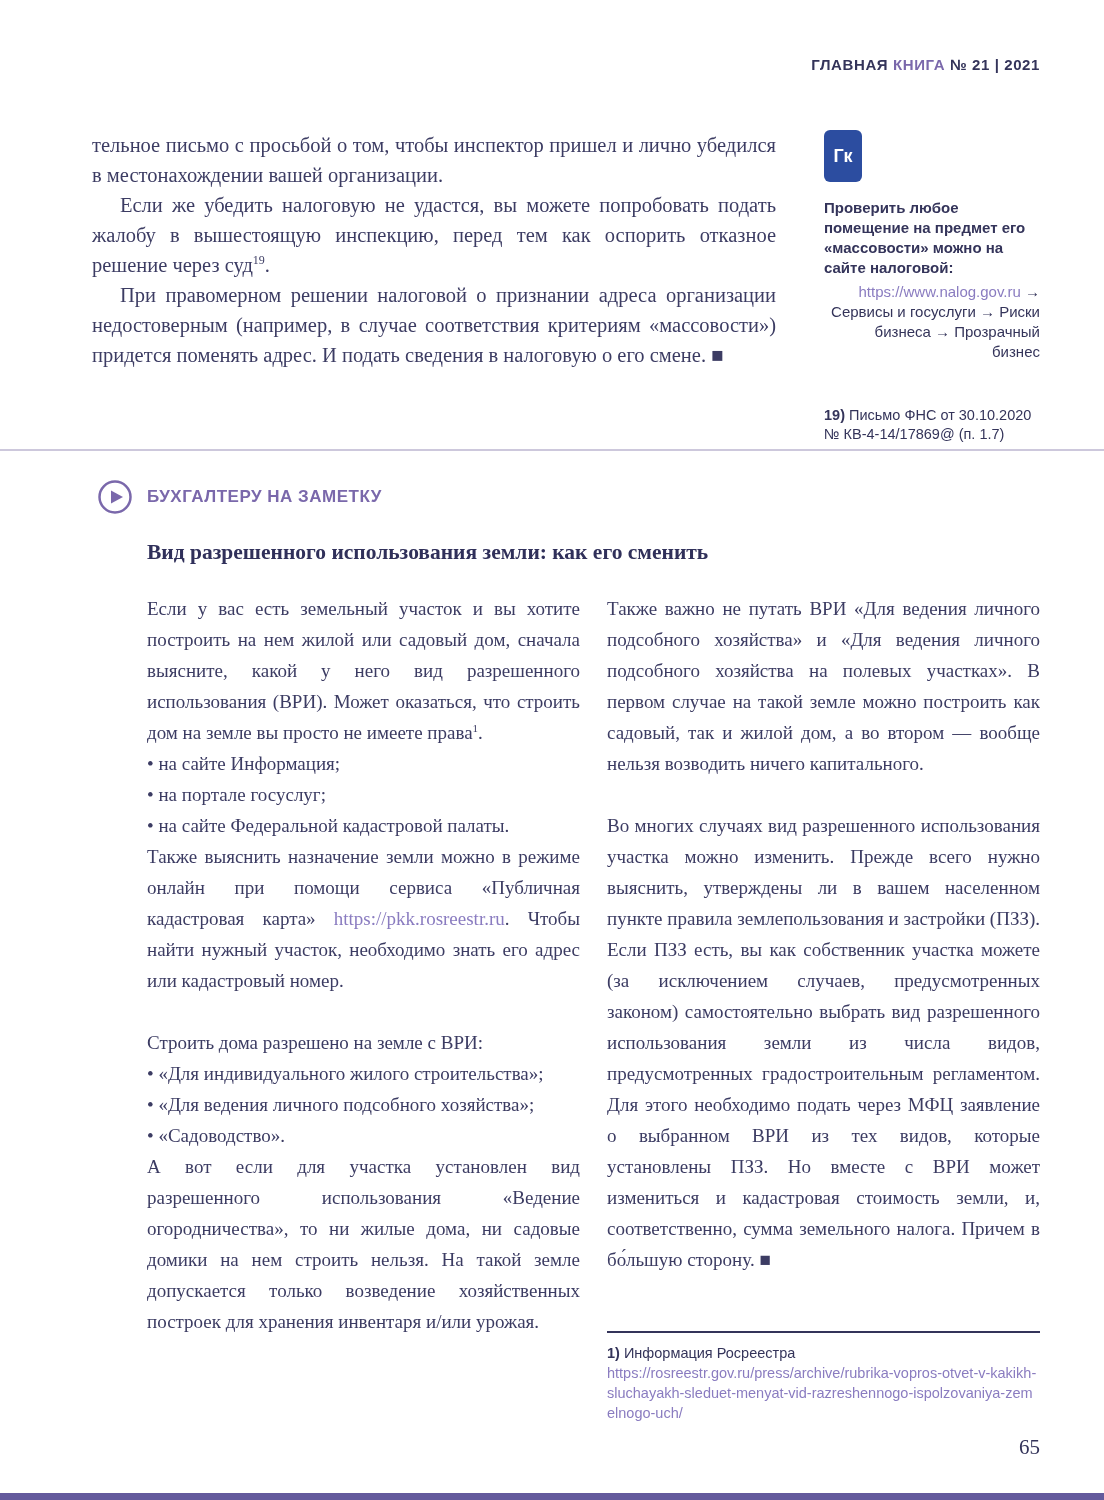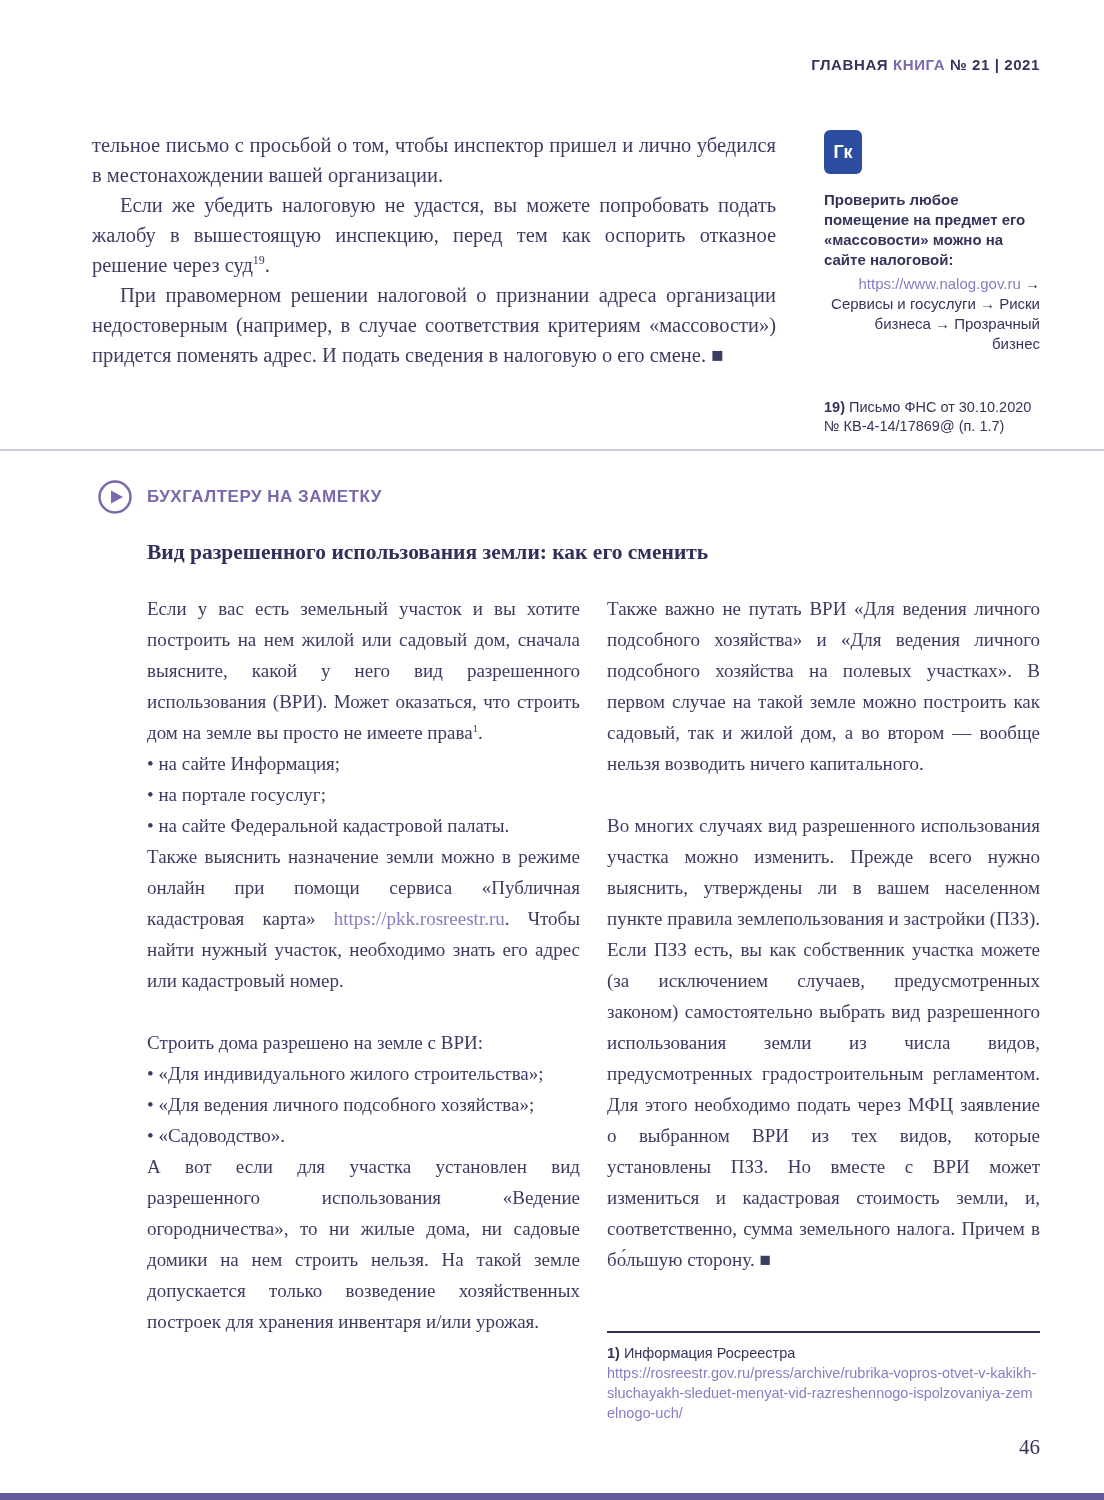--- a/index.html
+++ b/index.html
@@ -43,21 +43,21 @@
     font-size: 20.5px;
     line-height: 30px;
     text-align: justify;
     color: #3c3c63;
   }
   .main-article p.indent { text-indent: 28px; }
   .main-article sup { font-size: 12px; line-height: 0; }
 
   .aside { flex: 1; font-family: "Liberation Sans", sans-serif; color: #34345a; }
   .gk-logo {
-    width: 38px; height: 44px;
+    width: 38px; height: 52px;
     background: #2c4da0;
     border-radius: 6px;
     color: #ffffff;
     font-weight: bold;
     font-size: 18px;
     display: flex; align-items: center; justify-content: center;
     margin-bottom: 16px;
   }
   .aside-note {
     font-size: 15px;
@@ -215,16 +215,16 @@
         <div class="col-footnote">
           <div class="fn-line1">
             <b>1) </b><span>Информация Росреестра</span>
           </div>
           <a class="fn-link" href="#">https://rosreestr.gov.ru/press/archive/rubrika-vopros-otvet-v-kakikh-sluchayakh-sleduet-menyat-vid-razreshennogo-ispolzovaniya-zemelnogo-uch/</a>
         </div>
       </div>
     </div>
   </section>
 
-  <div class="page-number">46</div>
+  <div class="page-number">65</div>
   <div class="bottom-bar"></div>
 
 </div>
 
 </body></html>

